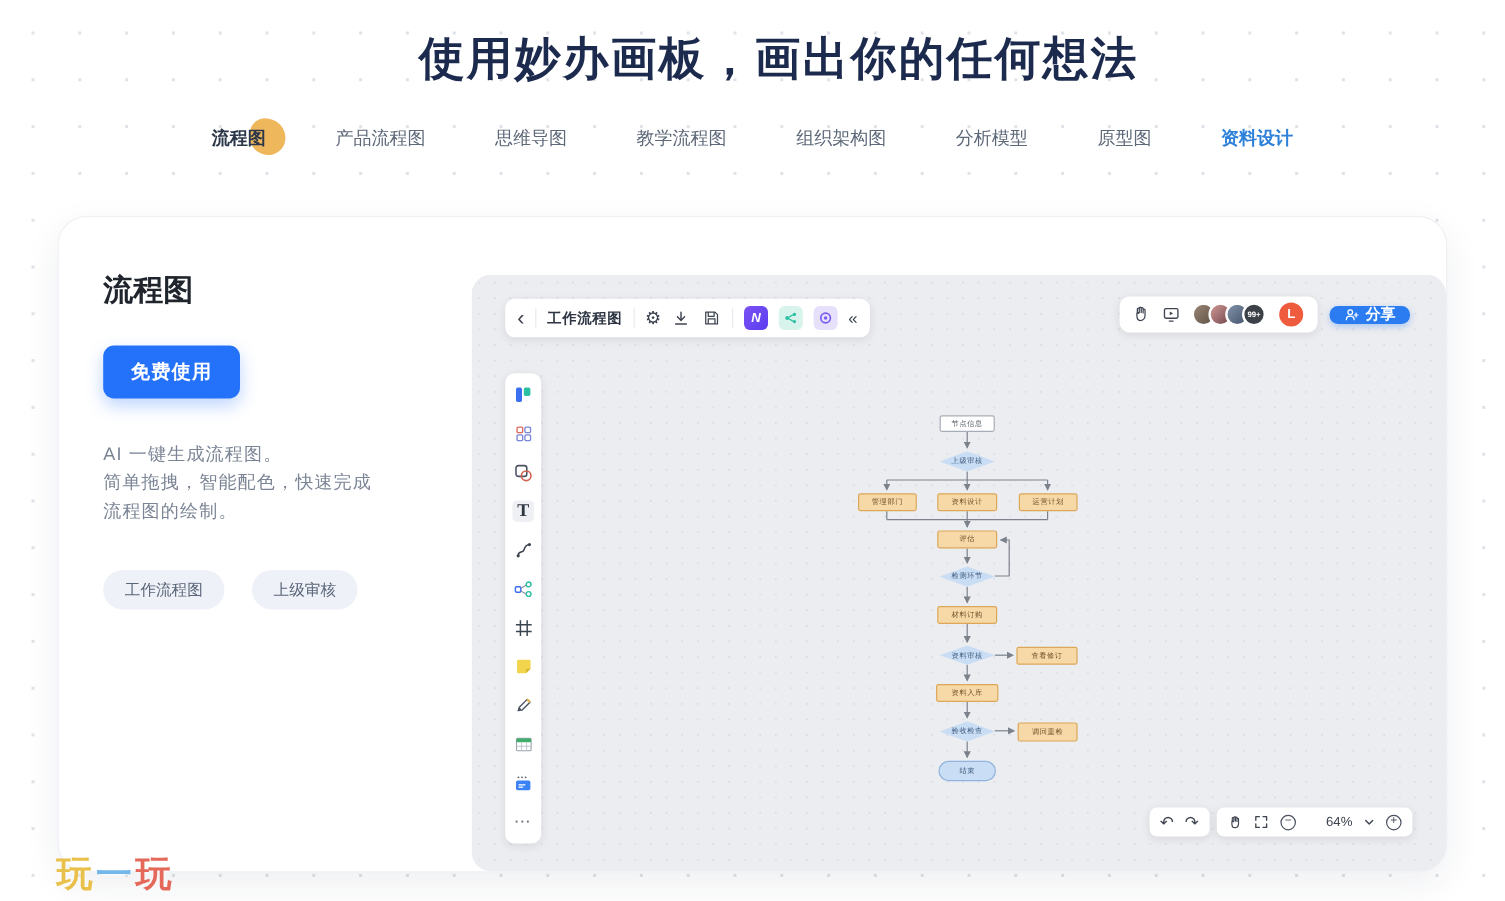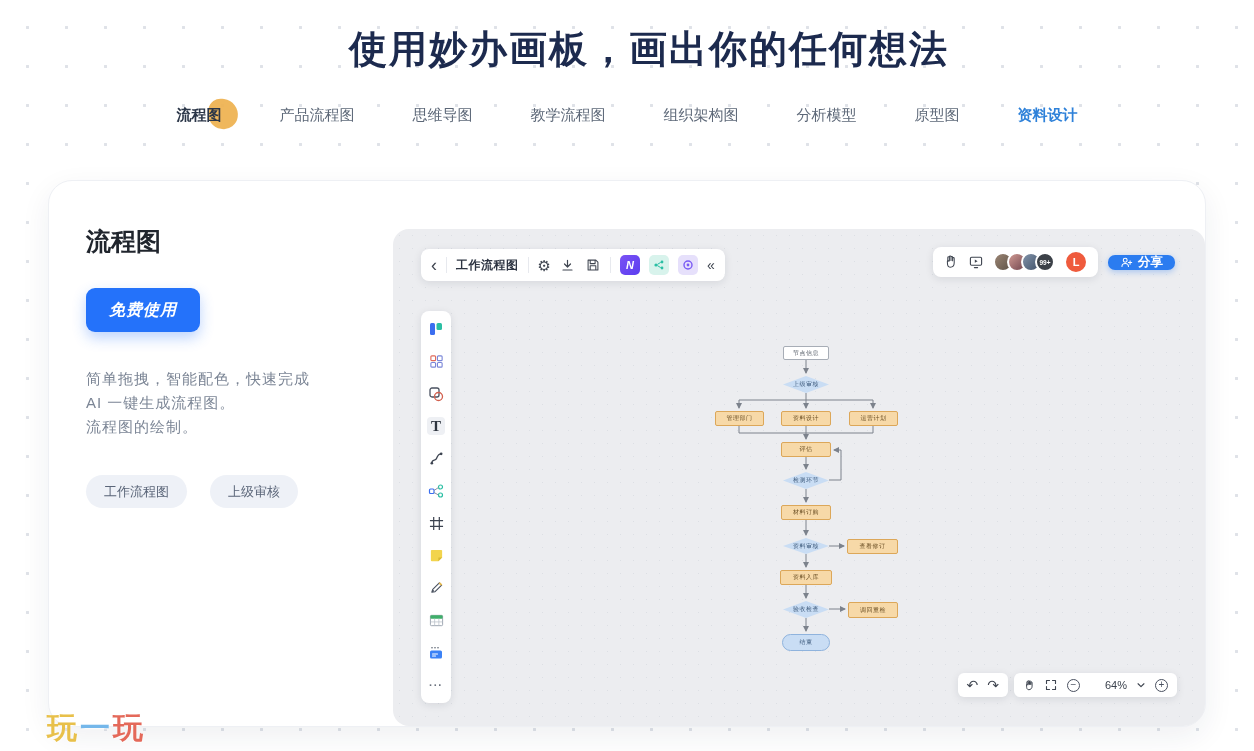--- a/index.html
+++ b/index.html
@@ -39,21 +39,21 @@
     background:#fff; border-radius:24px; border:1px solid #eef0f4;
     box-shadow:0 10px 30px rgba(30,40,70,.07);
   }
   .panel-heading { position:absolute; left:37px; top:44px; font-size:25px; font-weight:800; color:#20252d; }
   .cta-btn {
     position:absolute; left:37px; top:107px; width:114px; height:44px;
     background:#2472fa; color:#fff; font-size:16px; font-weight:700;
     border:none; border-radius:9px; cursor:pointer;
     box-shadow:0 6px 14px rgba(36,114,250,.3);
     display:flex; align-items:center; justify-content:center;
-    font-family:inherit; letter-spacing:1px;font-style:italic;
+    font-family:inherit; letter-spacing:1px;
   }
   .panel-desc { position:absolute; left:37px; top:186px; font-size:15px; color:#7b8595; line-height:24px; letter-spacing:1px; }
   .tag-row { position:absolute; left:37px; top:294px; display:flex; gap:23px; }
   .tag-pill {
     height:33px; padding:0 18px; border-radius:17px; background:#eef1f7;
     color:#5a6578; font-size:13px; display:flex; align-items:center; cursor:pointer;
   }
   
   .board {
     position:absolute; left:344px; top:48px; right:0; bottom:0;
@@ -137,22 +137,22 @@
   <span class="nav-item more">资料设计</span>
 </nav>
 
 <section class="card">
 
   <h2 class="panel-heading">流程图</h2>
 
   <button class="cta-btn">免费使用</button>
 
   <div class="panel-desc">
+    <div>AI 一键生成流程图。</div>
     <div>简单拖拽，智能配色，快速完成</div>
-    <div>AI 一键生成流程图。</div>
     <div>流程图的绘制。</div>
   </div>
 
   <div class="tag-row">
     <span class="tag-pill">工作流程图</span>
     <span class="tag-pill">上级审核</span>
   </div>
 
   <div class="board">
 

